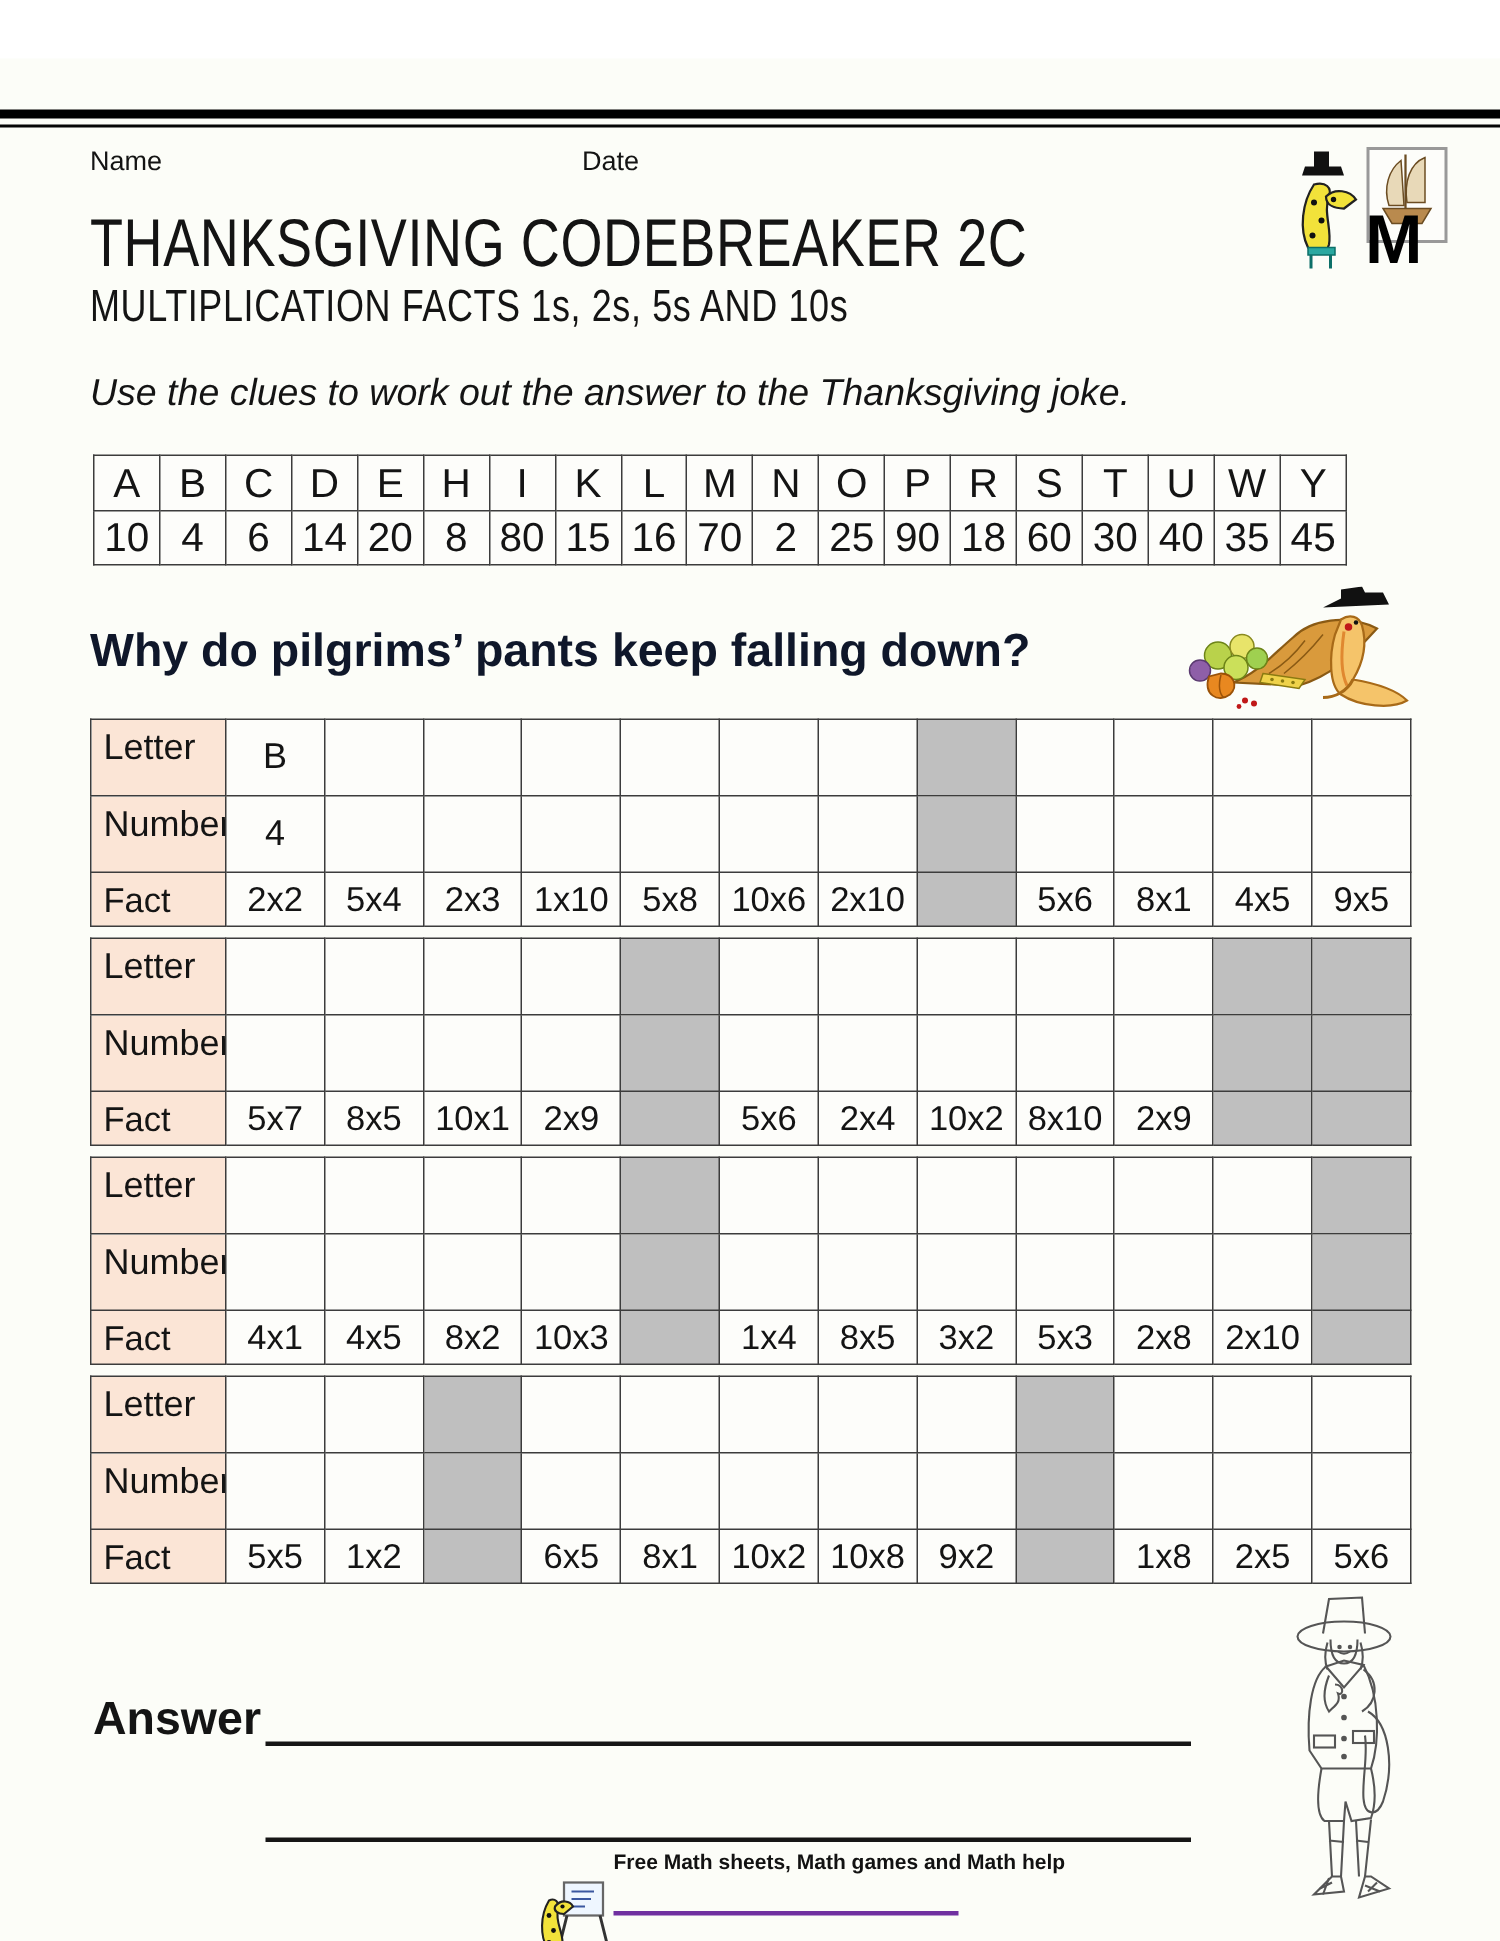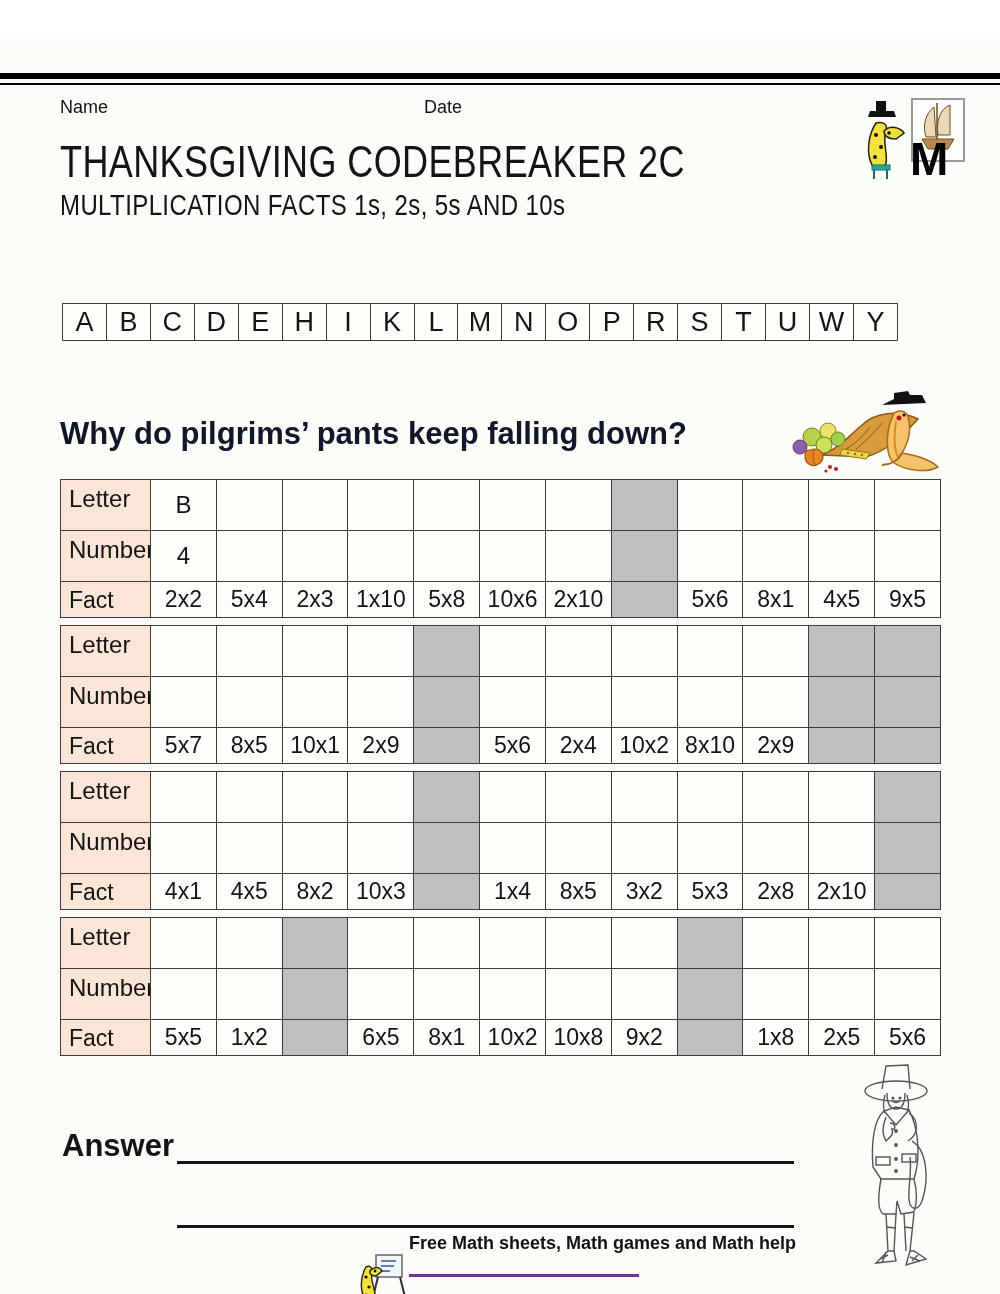--- a/index.html
+++ b/index.html
@@ -7,21 +7,21 @@
     position:relative; width:1000px; height:1294px;
     background:#fcfdf8; overflow:hidden;
     font-family:"Liberation Sans", sans-serif; color:#141414;margin-top:39px;
   }
 
   
   .top-rule { position:absolute; left:0; top:34px; width:1000px; height:4px;
     border-top:6px solid #000; border-bottom:2px solid #050505; }
 
   .name-label { position:absolute; left:60px; top:58px; font-size:18px; }
-  .date-label { position:absolute; left:424px; top:58px; font-size:18px; }
+  .date-label { position:absolute; left:388px; top:58px; font-size:18px; }
 
   .title { position:absolute; left:60px; top:97px; font-size:45px; font-weight:500;
     white-space:nowrap; transform:scaleX(.80); transform-origin:left top; letter-spacing:.5px; }
   .subtitle { position:absolute; left:60px; top:149px; font-size:30px; font-weight:500;
     white-space:nowrap; transform:scaleX(.80); transform-origin:left top; letter-spacing:.5px; }
 
   .instruction { position:absolute; left:60px; top:209px; font-size:25px; font-style:italic; }
 
   table { border-collapse:collapse; table-layout:fixed; }
   td { padding:0; }
@@ -45,21 +45,21 @@
   .shaded { background:#bfbfbf !important; }
   #grid-1 { top:440px; } #grid-2 { top:586px; } #grid-3 { top:732px; } #grid-4 { top:878px; }
 
   .answer-label { position:absolute; left:62px; top:1089px; font-size:31px;font-weight:bold; }
   .answer-line { position:absolute; left:177px; width:617px; height:26px;
     border-bottom:3px solid #161616; }
   .answer-line-1 { top:1096px; } .answer-line-2 { top:1160px; }
 
   
   .footer-icon { position:absolute; left:356px; top:1214px; }
-  .footer-tagline { position:absolute; left:409px; top:1194px; font-size:18px; font-weight:bold; color:#121212; }
+  .footer-tagline { position:absolute; left:409px; top:1194px; font-size:14px; font-weight:bold; color:#121212; }
   .footer-rule { position:absolute; left:409px; top:1235px; width:230px; height:3px; background:#7030a0; }
   .footer-wordmark { position:absolute; left:373px; top:1232px; font-size:23px; font-weight:bold;
     text-transform:uppercase; letter-spacing:1px; color:#fff;
     -webkit-text-stroke:1.2px #000; text-shadow:0 0 1px #000; white-space:nowrap; }
   .footer-wordmark::first-letter { font-size:35px; color:#000; }
 
   .top-logo { position:absolute; left:856px; top:56px; }
   .cornucopia { position:absolute; left:778px; top:352px; }
   .pilgrim { position:absolute; left:852px; top:1022px; }
 
@@ -90,20 +90,21 @@
       <circle cx="33" cy="38" r="1.8" fill="#111"></circle>
     <path d="M12 22 L40 22 L38 16 L30 16 L30 6 L20 6 L20 16 L14 16 Z" fill="#111"></path>
     <rect x="16" y="70" width="18" height="5" fill="#2aa8a0" stroke="#0c6f68" stroke-width="1"></rect>
     <line x1="18" y1="75" x2="18" y2="84" stroke="#0c6f68" stroke-width="2"></line>
     <line x1="31" y1="75" x2="31" y2="84" stroke="#0c6f68" stroke-width="2"></line>
   </svg>
 
   <div class="title">THANKSGIVING CODEBREAKER 2C</div>
   <div class="subtitle">MULTIPLICATION FACTS 1s, 2s, 5s AND 10s</div>
 
+  <div class="instruction">Use the clues to work out the answer to the Thanksgiving joke.</div>
 
   <table class="code-table" id="code-table">
       <tbody>
         <tr>
           <td>A</td>
           <td>B</td>
           <td>C</td>
           <td>D</td>
           <td>E</td>
           <td>H</td>
@@ -113,20 +114,41 @@
           <td>M</td>
           <td>N</td>
           <td>O</td>
           <td>P</td>
           <td>R</td>
           <td>S</td>
           <td>T</td>
           <td>U</td>
           <td>W</td>
           <td>Y</td>
+        </tr>
+        <tr>
+          <td>10</td>
+          <td>4</td>
+          <td>6</td>
+          <td>14</td>
+          <td>20</td>
+          <td>8</td>
+          <td>80</td>
+          <td>15</td>
+          <td>16</td>
+          <td>70</td>
+          <td>2</td>
+          <td>25</td>
+          <td>90</td>
+          <td>18</td>
+          <td>60</td>
+          <td>30</td>
+          <td>40</td>
+          <td>35</td>
+          <td>45</td>
         </tr>
       </tbody>
     </table>
 
   <div class="joke">Why do pilgrims’ pants keep falling down?</div>
 
   <svg class="cornucopia" width="168" height="86" viewBox="0 0 168 86">
     <path d="M140 28 C120 18 96 22 84 34 C70 46 60 58 44 64 L88 66 C108 60 122 48 140 28 Z" fill="#d99a3c" stroke="#8a5a14" stroke-width="1.5"></path>
     <path d="M92 36 C86 44 78 52 68 58" stroke="#8a5a14" stroke-width="1" fill="none"></path>
     <path d="M104 32 C96 42 88 50 78 58" stroke="#8a5a14" stroke-width="1" fill="none"></path>

